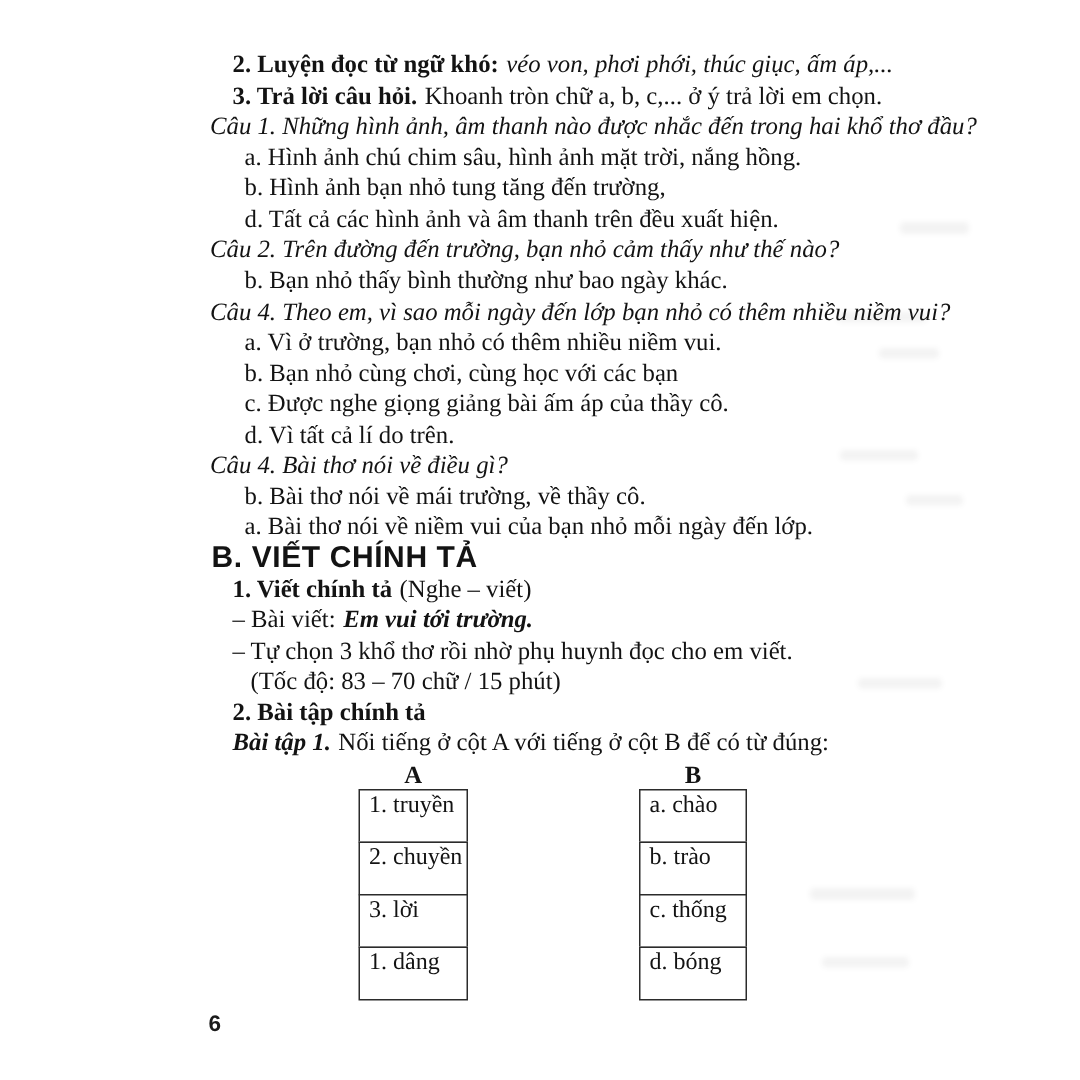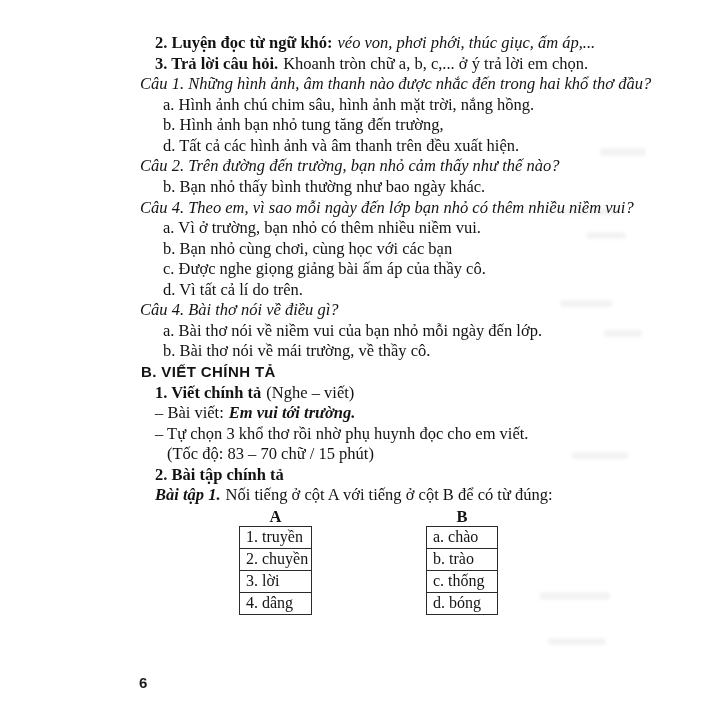--- a/index.html
+++ b/index.html
@@ -33,21 +33,21 @@
   .i  { font-style: italic; }
   .bi { font-weight: bold; font-style: italic; font-family: Liberation Serif, serif; }
   .lead { margin-right: 5px; }
   .indent-num   { padding-left: 15px; }
   .indent-opt   { padding-left: 23px; }
   .indent-dash  { padding-left: 15px; }
   .indent-paren { padding-left: 27px; }
   .heading-b {
     font-family: "Liberation Sans", sans-serif;
     font-weight: bold;
-    font-size: 15px;
+    font-size: 20px;
     letter-spacing: 0.4px;
     padding-left: 1px;
   }
   
   .tables {
     position: relative;
     height: 110px;
     margin-top: 1px;
   }
   .tbl-group {
@@ -59,21 +59,21 @@
   .tbl-header {
     text-align: center;
     font-weight: bold;
     line-height: 20px;
     height: 20px;
     font-size: 16.5px;
   }
   .cell {
     box-sizing: border-box;
     border: 1px solid #2b2b2b;
-    height: 23px;
+    height: 36px;
     line-height: 19px;
     margin-top: -1px;
     padding-left: 6px;
     font-size: 16px;
     white-space: nowrap;
     background: #ffffff;
   }
   .cell:first-of-type { margin-top: 0; }
   .page-number {
     position: absolute;
@@ -112,22 +112,22 @@
     <p class="line i">Câu 2. Trên đường đến trường, bạn nhỏ cảm thấy như thế nào?</p>
     <p class="line indent-opt">b. Bạn nhỏ thấy bình thường như bao ngày khác.</p>
 
     <p class="line i">Câu 4. Theo em, vì sao mỗi ngày đến lớp bạn nhỏ có thêm nhiều niềm vui?</p>
     <p class="line indent-opt">a. Vì ở trường, bạn nhỏ có thêm nhiều niềm vui.</p>
     <p class="line indent-opt">b. Bạn nhỏ cùng chơi, cùng học với các bạn</p>
     <p class="line indent-opt">c. Được nghe giọng giảng bài ấm áp của thầy cô.</p>
     <p class="line indent-opt">d. Vì tất cả lí do trên.</p>
 
     <p class="line i">Câu 4. Bài thơ nói về điều gì?</p>
+    <p class="line indent-opt">b. Bài thơ nói về mái trường, về thầy cô.</p>
     <p class="line indent-opt">a. Bài thơ nói về niềm vui của bạn nhỏ mỗi ngày đến lớp.</p>
-    <p class="line indent-opt">b. Bài thơ nói về mái trường, về thầy cô.</p>
 
     <p class="line heading-b">B. VIẾT CHÍNH TẢ</p>
 
     <p class="line indent-num"><span class="b lead">1. Viết chính tả</span><span>(Nghe – viết)</span></p>
 
     <p class="line indent-dash"><span class="lead">– Bài viết:</span><span class="bi">Em vui tới trường.</span></p>
 
     <p class="line indent-dash">– Tự chọn 3 khổ thơ rồi nhờ phụ huynh đọc cho em viết.</p>
 
     <p class="line indent-paren">(Tốc độ: 83 – 70 chữ / 15 phút)</p>
@@ -135,21 +135,21 @@
     <p class="line indent-num b">2. Bài tập chính tả</p>
 
     <p class="line indent-num"><span class="bi lead">Bài tập 1.</span><span>Nối tiếng ở cột A với tiếng ở cột B để có từ đúng:</span></p>
 
     <div class="tables">
       <div class="tbl-group tbl-a">
         <div class="tbl-header">A</div>
         <div class="cell">1. truyền</div>
         <div class="cell">2. chuyền</div>
         <div class="cell">3. lời</div>
-        <div class="cell">4. dâng</div>
+        <div class="cell">1. dâng</div>
       </div>
       <div class="tbl-group tbl-b">
         <div class="tbl-header">B</div>
         <div class="cell">a. chào</div>
         <div class="cell">b. trào</div>
         <div class="cell">c. thống</div>
         <div class="cell">d. bóng</div>
       </div>
     </div>
 

